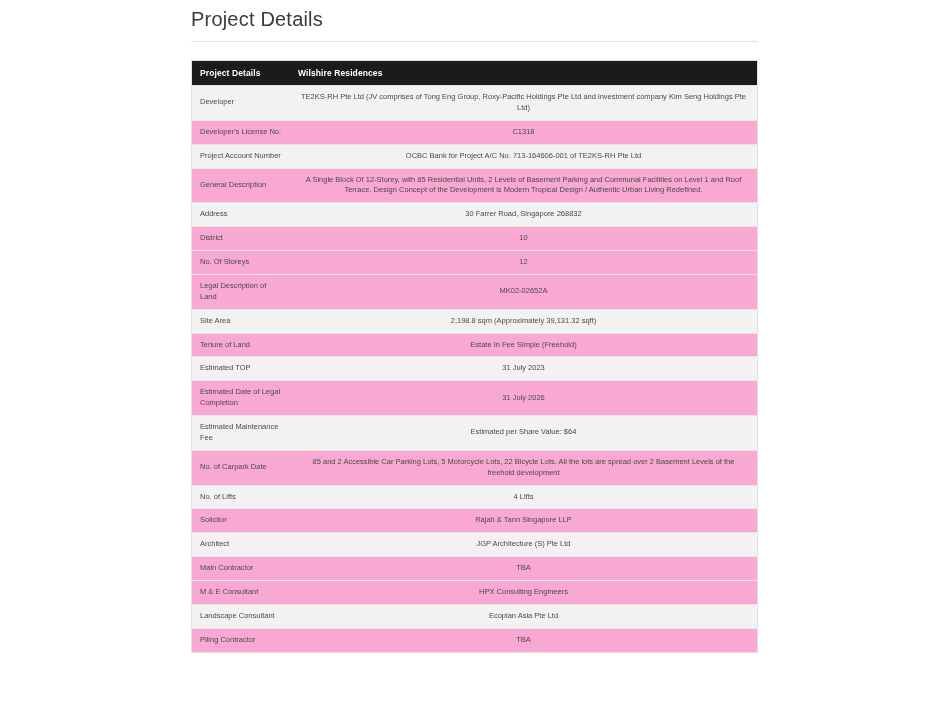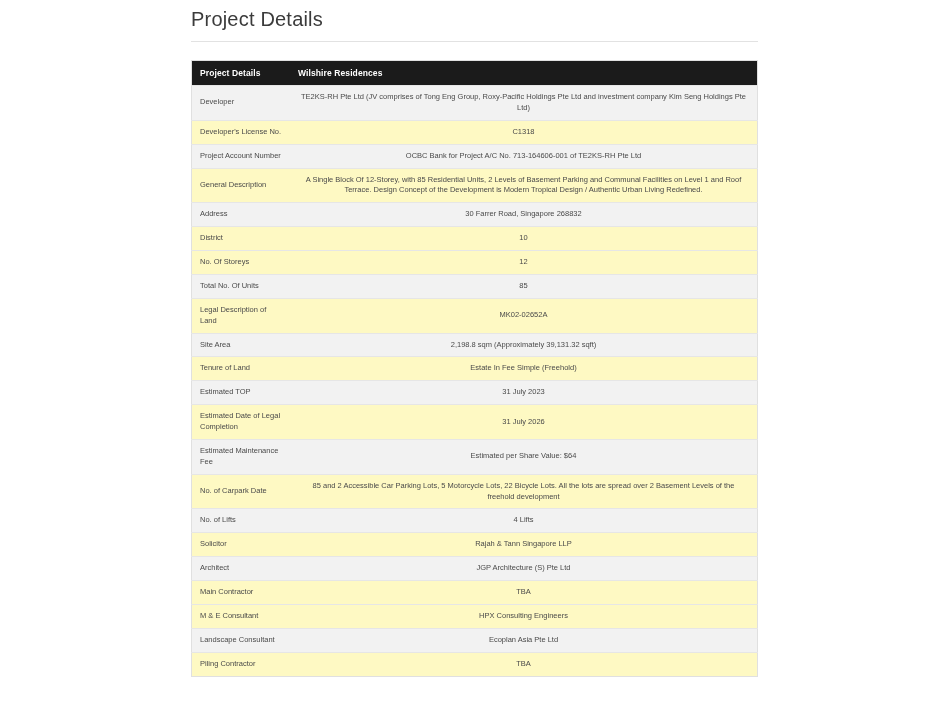--- a/index.html
+++ b/index.html
@@ -63,21 +63,21 @@
     color: #4a4a4a;
     vertical-align: middle;
     padding: 6px 8px;
     border-top: 1px solid #e6e6e6;
     line-height: 1.45;
   }
   table.details tbody tr.odd td {
     background: #f2f2f2;
   }
   table.details tbody tr.even td {
-    background: #fef9c3;
+    background: #f9a8d4;
   }
   table.details tbody td.key {
     width: 82px;
     color: #4a4a4a;
   }
   table.details tbody td.val {
     color: #4a4a4a;
     text-align: center;
   }
 </style>
@@ -117,24 +117,20 @@
             <td class="key">Address</td>
             <td class="val">30 Farrer Road, Singapore 268832</td>
           </tr>
           <tr class="even">
             <td class="key">District</td>
             <td class="val">10</td>
           </tr>
           <tr class="even">
             <td class="key">No. Of Storeys</td>
             <td class="val">12</td>
-          </tr>
-          <tr class="odd">
-            <td class="key">Total No. Of Units</td>
-            <td class="val">85</td>
           </tr>
           <tr class="even">
             <td class="key">Legal Description of Land</td>
             <td class="val">MK02-02652A</td>
           </tr>
           <tr class="odd">
             <td class="key">Site Area</td>
             <td class="val">2,198.8 sqm (Approximately 39,131.32 sqft)</td>
           </tr>
           <tr class="even">

